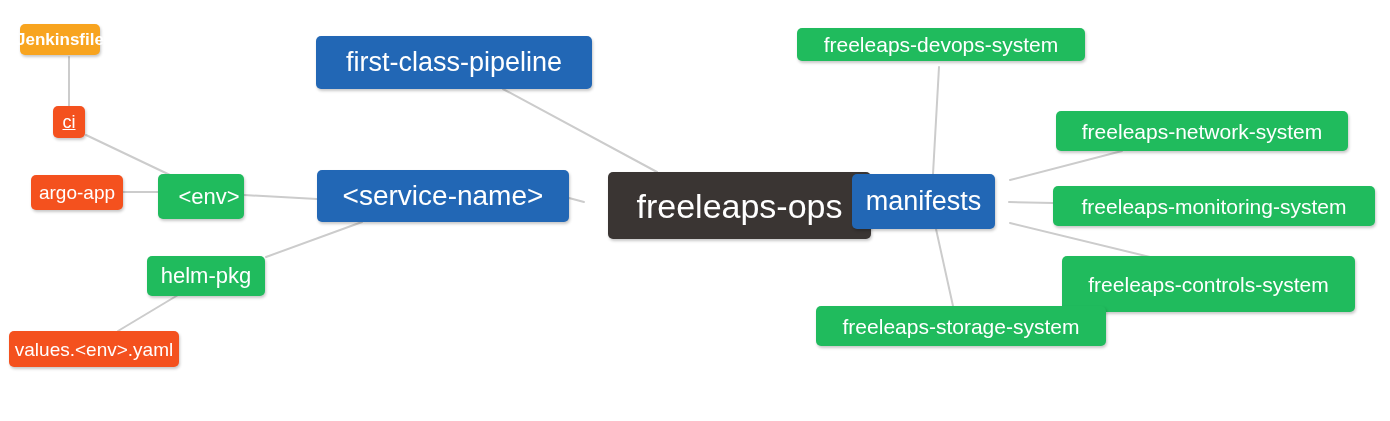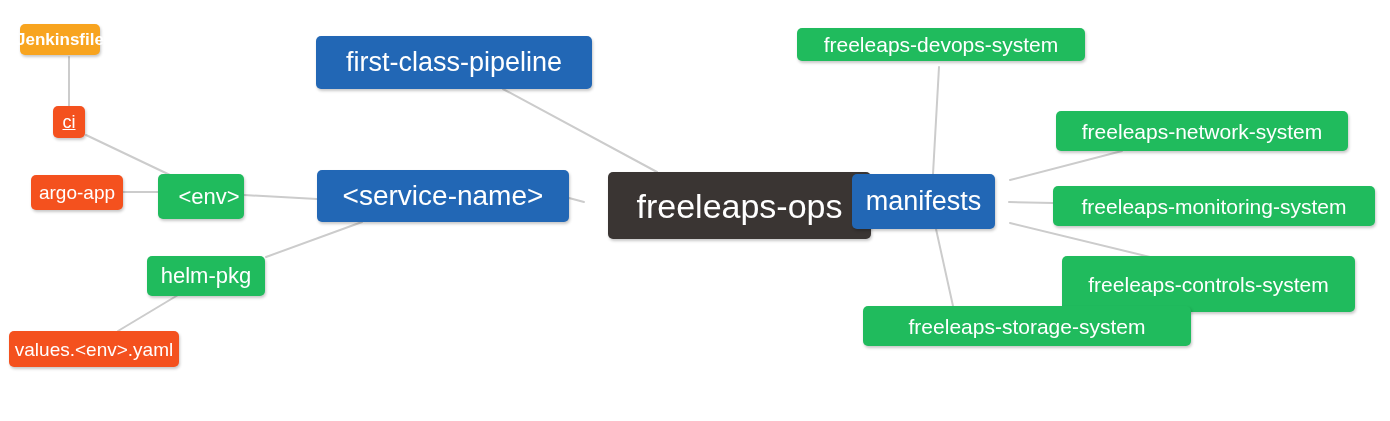--- a/index.html
+++ b/index.html
@@ -85,19 +85,19 @@
   <div class="node blue" style="left:852px; top:174px; width:143px; height:55px; font-size:27px;">manifests</div>
 
   <div class="node green" style="left:797px; top:28px;  width:288px; height:33px; font-size:21px;">freeleaps-devops-system</div>
 
   <div class="node green" style="left:1056px;top:111px; width:292px; height:40px; font-size:21px;">freeleaps-network-system</div>
 
   <div class="node green" style="left:1053px;top:186px; width:322px; height:40px; font-size:21px;">freeleaps-monitoring-system</div>
 
   <div class="node green" style="left:1062px;top:256px; width:293px; height:56px; font-size:21px;">freeleaps-controls-system</div>
 
-  <div class="node green" style="left:816px; top:306px; width:328px; height:40px; font-size:21px;margin-left:47px;">freeleaps-storage-system</div>
+  <div class="node green" style="left:816px; top:306px; width:290px; height:40px; font-size:21px;">freeleaps-storage-system</div>
 
   <div class="node green" style="left:147px; top:256px; width:118px; height:40px; font-size:22px;">helm-pkg</div>
 
   <div class="node red" style="left:9px;   top:331px; width:170px; height:36px; font-size:19px;">values.&lt;env&gt;.yaml</div>
 
 </div>
 
 </body></html>

